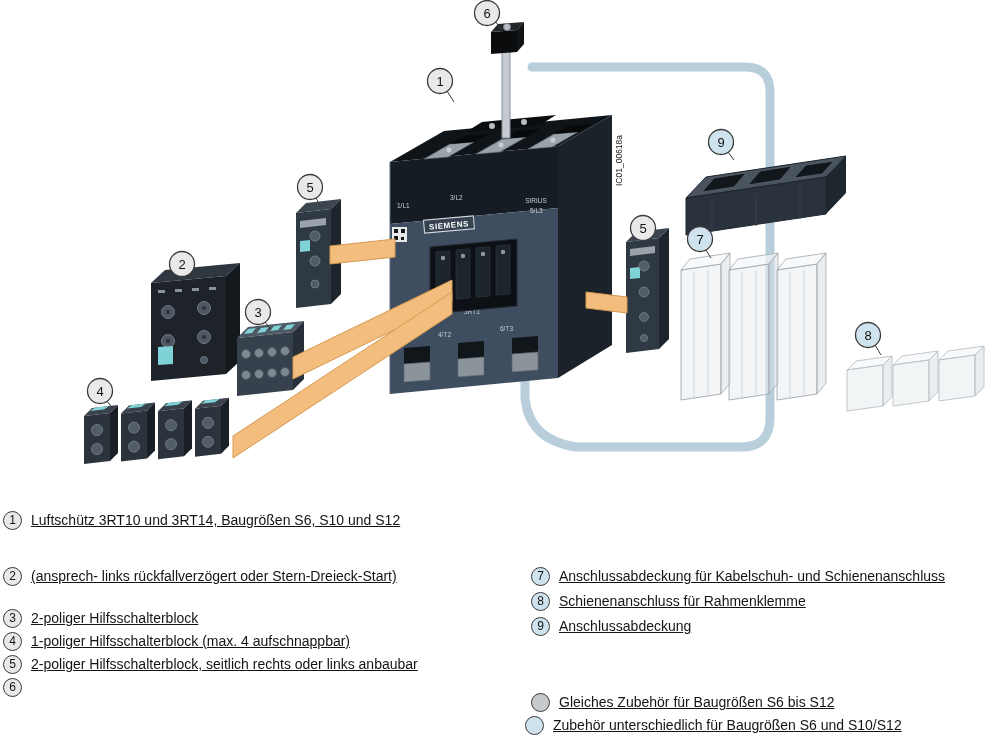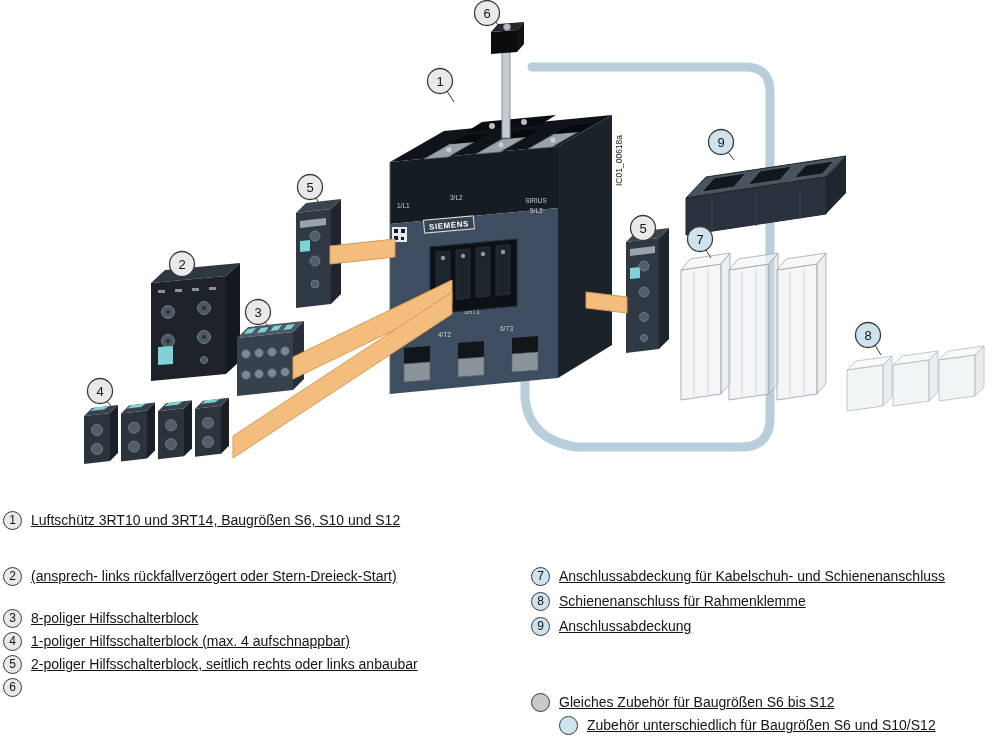--- a/index.html
+++ b/index.html
@@ -331,21 +331,21 @@
       <div class="legend-text">
         <div>(ansprech- links rückfallverzögert oder Stern-Dreieck-Start)</div>
       </div>
     </div>
 
     <div class="legend-row" style="top:609px; left:3px;">
       <span class="badge">
           <span>3</span>
         </span>
       <div class="legend-text">
-          <div>8-poliger Hilfsschalterblock</div>
+          <div>2-poliger Hilfsschalterblock</div>
         </div>
     </div>
 
     <div class="legend-row" style="top:632px; left:3px;">
       <span class="badge">
           <span>4</span>
         </span>
       <div class="legend-text">
           <div>1-poliger Hilfsschalterblock (max. 4 aufschnappbar)</div>
         </div>
@@ -395,21 +395,21 @@
         </div>
     </div>
 
     <div class="legend-row" style="top:693px; left:531px;">
       <span class="badge graykey"></span>
       <div class="legend-text">
           <div>Gleiches Zubehör für Baugrößen S6 bis S12</div>
         </div>
     </div>
 
-    <div class="legend-row" style="top:716px; left:559px;">
+    <div class="legend-row" style="top:716px; left:525px;">
       <span class="badge blue"></span>
       <div class="legend-text">
           <div>Zubehör unterschiedlich für Baugrößen S6 und S10/S12</div>
         </div>
     </div>
 
   </div>
 </div>
 
 </body></html>

